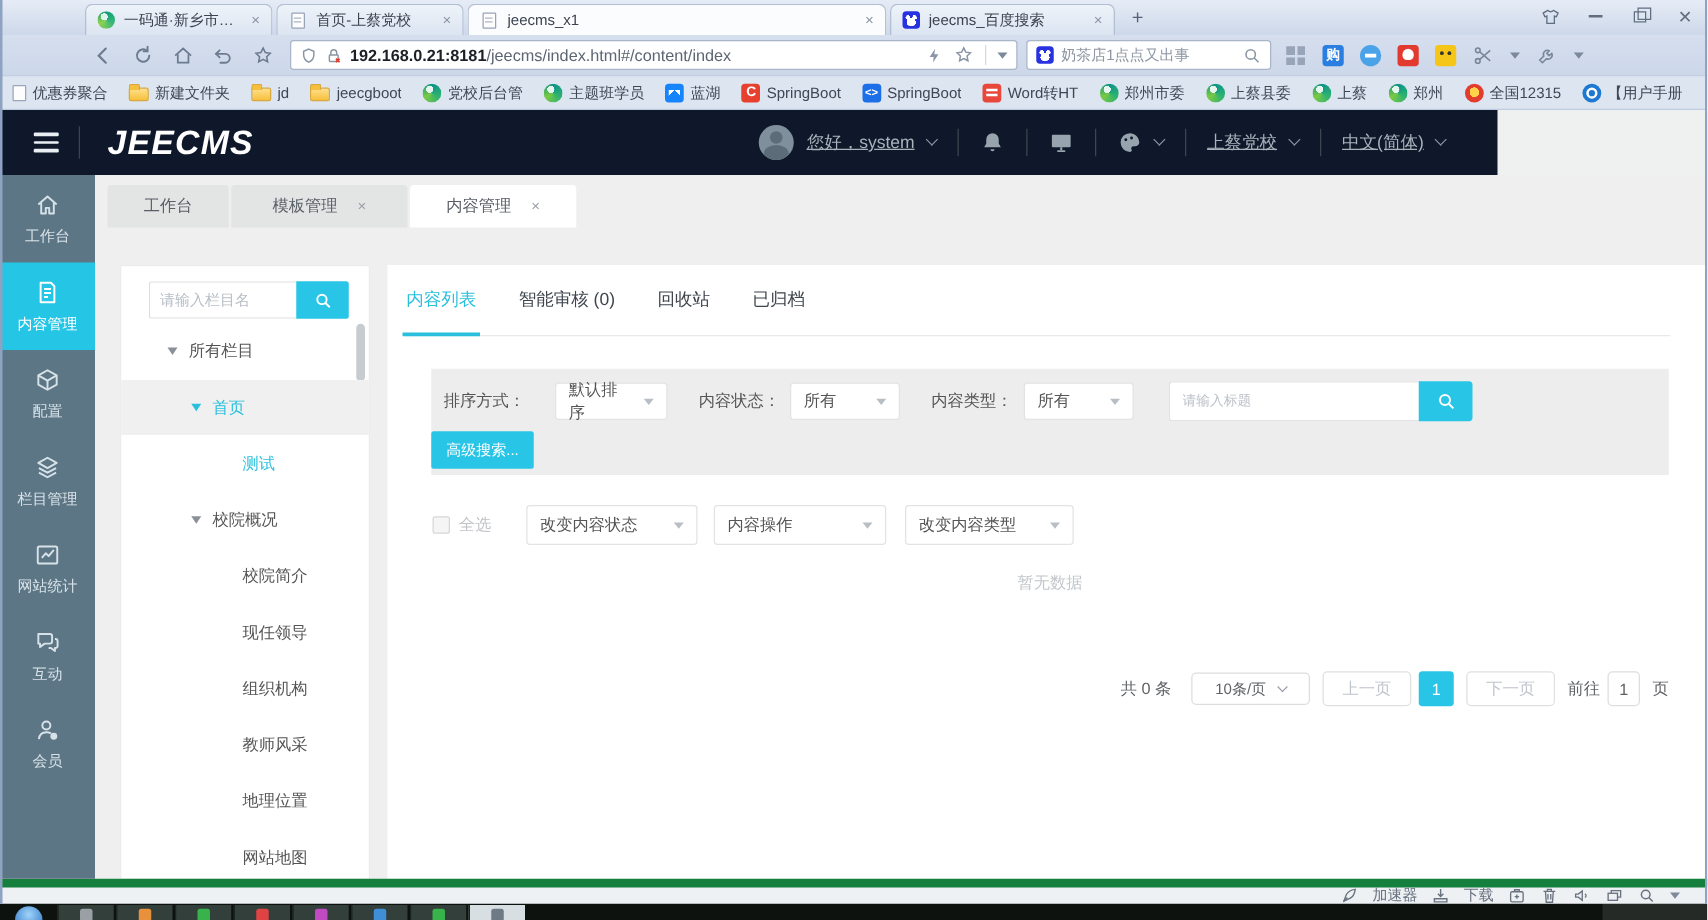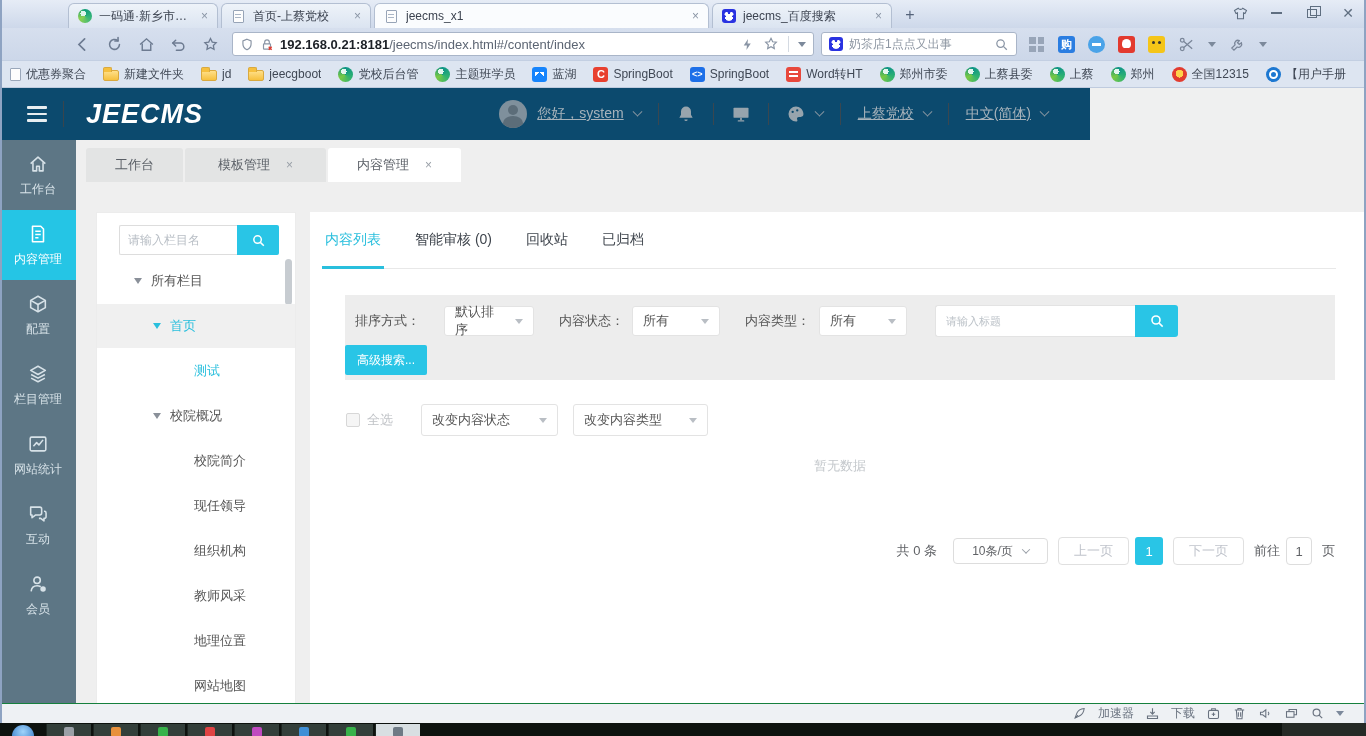--- a/index.html
+++ b/index.html
@@ -97,21 +97,21 @@
   .bi.c-red { background:#e8402f; color:#fff; font-size:11px; font-weight:bold; text-align:center; line-height:15px; }
   .bi.code-blue { background:#1d6fe8; color:#fff; font-size:9px; font-weight:bold; text-align:center; line-height:15px; }
   .bi.doc-red { background:#e8483c; }
   .bi.doc-red::after { content:""; position:absolute; left:3px; top:4px; width:9px; height:2px; background:#fff;
                        box-shadow:0 4px 0 #fff; }
   .bi.emblem { border-radius:50%; background:radial-gradient(circle at 50% 45%, #ffd24a 34%, #e23c2f 35%); }
   .bi.manual { border-radius:50%; background:#1d78d1; }
   .bi.manual::after { content:""; position:absolute; inset:3px; border:2px solid #fff; border-radius:50%; }
 
   
-  .appheader { position:absolute; top:88px; left:0; width:1090px; height:52px; background:#0c4a6e;
+  .appheader { position:absolute; top:88px; left:0; width:1198px; height:52px; background:#0f172a;
                display:flex; align-items:center;text-align:center; }
   .hamburger { margin-left:27px; width:20px; display:flex; flex-direction:column; gap:4px; }
   .hamburger span { height:2.5px; background:#e8eef1; border-radius:1px; }
   .hdr-div { width:1px; height:26px; background:#39454d; margin-left:16px; }
   .logo-jeecms { margin-left:22px; color:#fff; font-size:27px; font-weight:bold; font-style:italic; letter-spacing:1px; }
   .hdr-right { margin-left:auto; display:flex; align-items:center; padding-right:42px;
                font-size:14px; color:#a7b3bb;text-decoration:underline; }
   .vdiv { width:1px; height:22px; background:#3a4750; margin:0 17px; }
   .avatar { width:28px; height:28px; border-radius:50%; background:#7f909c; overflow:hidden; position:relative; margin-right:10px; }
   .avatar::before { content:""; position:absolute; left:9px; top:5px; width:10px; height:10px; border-radius:50%; background:#5c6d79; }
@@ -191,21 +191,21 @@
             transform:rotate(45deg) translate(-1px,-1px); }
   .pbtn { width:71px; height:28px; border:1px solid #e0e0e0; border-radius:4px; background:#fff;
           color:#c0c4cc; display:flex; align-items:center; justify-content:center; font-size:13px; cursor:pointer; }
   .pcur { width:28px; height:28px; background:#29c5e6; color:#fff; border-radius:3px;
           display:flex; align-items:center; justify-content:center; font-size:13px; }
   .pgoto { width:26px; height:28px; border:1px solid #ddd; border-radius:4px; text-align:center;
            font-size:13px; color:#606266; outline:none; }
 
   
   .statusbar { position:absolute; top:703px; left:0; width:1366px; height:20px; background:#eef1f4;
-               border-top:1px solid #15803d; display:flex; align-items:center; justify-content:flex-end;
+               border-top:7px solid #15803d; display:flex; align-items:center; justify-content:flex-end;
                gap:11px; padding-right:22px; font-size:12px; color:#69727f; }
   .statusbar svg { width:15px; height:15px; }
   .taskbar { position:absolute; top:723px; left:0; width:1366px; height:13px; background:#0d120e; overflow:hidden; }
   .orb2 { position:absolute; left:12px; top:2px; width:22px; height:22px; border-radius:50%;
           background:radial-gradient(circle at 50% 30%, #9fd4fb, #1a62b8); }
   .tkbtn { position:absolute; top:1px; width:45px; height:14px; background:#333f3a;
            border-left:1px solid #1c241f; }
   .tkbtn i { position:absolute; left:17px; top:3px; width:10px; height:10px; border-radius:2px; display:block; }
   .tkbtn.activewin { background:#d8dfe2; }
 </style>
@@ -598,20 +598,24 @@
           </div>
         </div>
         <div class="advbtn">高级搜索...</div>
       </div>
 
       <div class="batchrow">
         <span class="cbx"></span>
         <span class="selall">全选</span>
         <div class="sel" style="width:137px;margin-left:28px;height:32px">
           <span>改变内容状态</span>
+            <span class="tri"></span>
+        </div>
+        <div class="sel" style="width:138px;margin-left:13px;height:32px">
+          <span>内容操作</span>
             <span class="tri"></span>
         </div>
         <div class="sel" style="width:135px;margin-left:15px;height:32px">
           <span>改变内容类型</span>
             <span class="tri"></span>
         </div>
       </div>
 
       <div class="emptytext">暂无数据</div>
 

